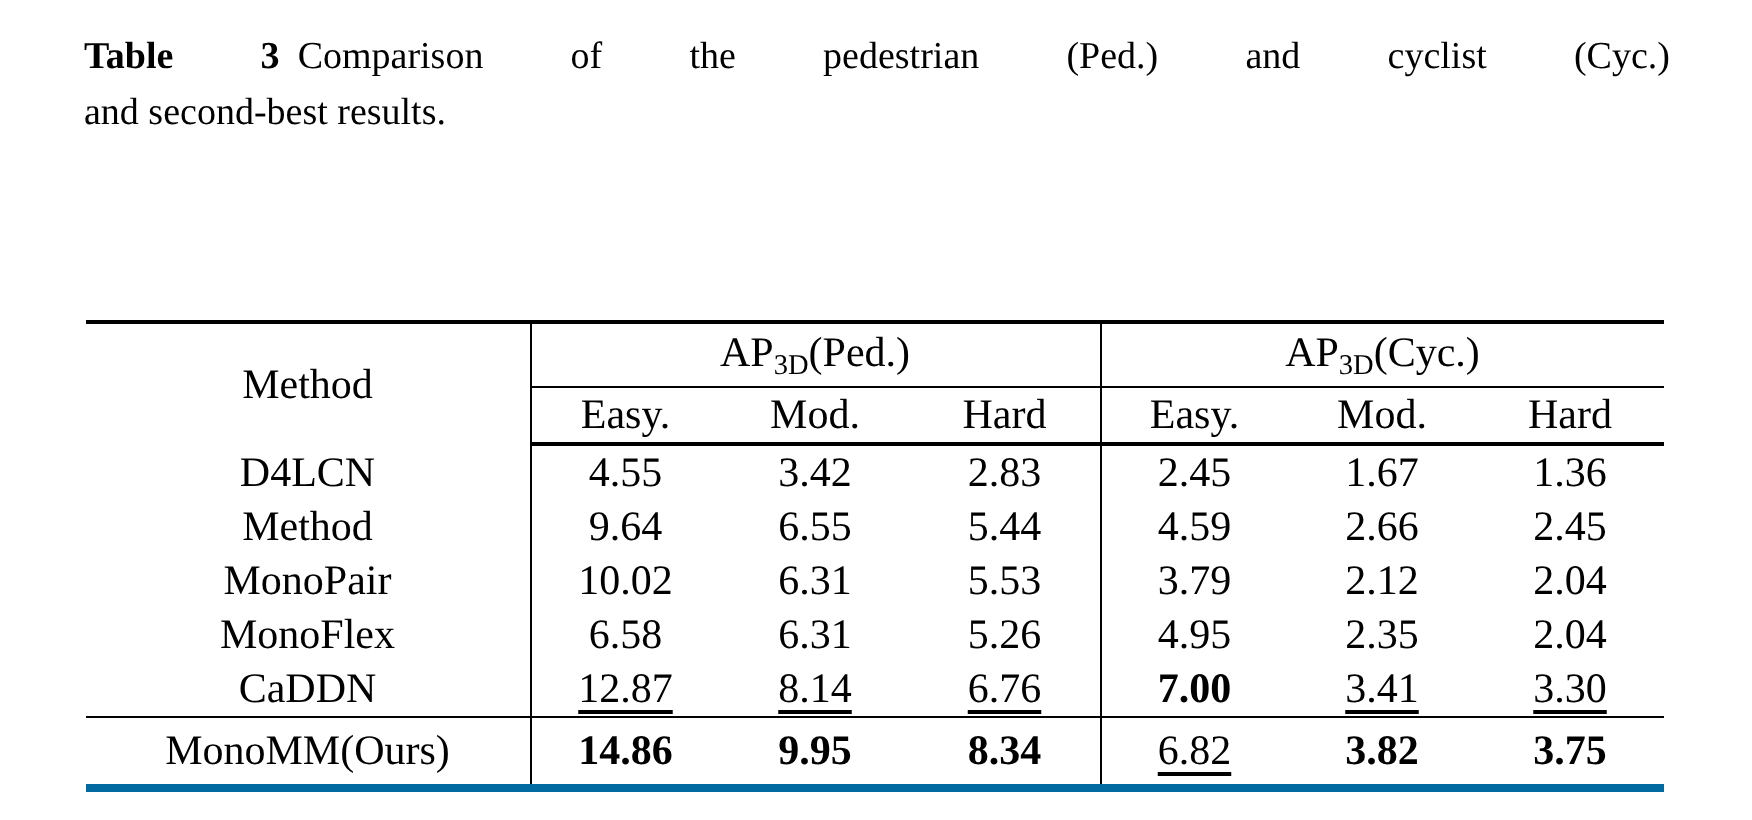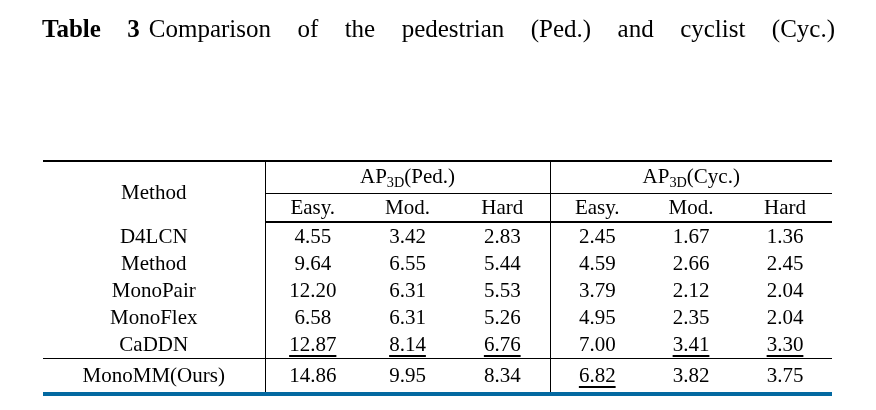--- a/index.html
+++ b/index.html
@@ -16,21 +16,21 @@
     background: #ffffff;
     overflow: hidden;
   }
 
   
   .caption {
     position: absolute;
     left: 42px;
     top: 15px;
     width: 793px;
-    font-size: 25px;
+    font-size: 19px;
     line-height: 28px;
   }
   .cap-line { white-space: nowrap; }
   .cap-line.just {
     white-space: normal;
     text-align: justify;
     -moz-text-align-last: justify;
     text-align-last: justify;
   }
   .cap-label {
@@ -60,34 +60,35 @@
   .group-h { height: 31px; border-bottom: 1.5px solid #000; }
   tr.subhead th { height: 27px; border-bottom: 2px solid #000; }
   tbody td { height: 27px; }
   tr.lastrow td { border-top: 1.5px solid #000; height: 33px; }
 
   .sub {
     font-size: 0.68em;
     vertical-align: -0.28em;
   }
 
-  td[data-style="bold"] { font-weight: normal; }
+  td[data-style="bold"] { font-weight: bold; }
   td[data-style="underline"] {
     text-decoration: underline;
     text-underline-offset: 4px;
     text-decoration-thickness: 1.5px;
   }
 </style>
 </head>
 <body>
 
 <div class="page">
 
   <div class="caption">
     <div class="cap-line just"><span class="cap-label">Table 3</span><span>Comparison of the pedestrian (Ped.) and cyclist (Cyc.)</span></div>
+    <div class="cap-line"><span>and second-best results.</span></div>
   </div>
 
   <table class="tbl">
     <colgroup>
       <col style="width:222px">
       <col style="width:95px">
         <col style="width:95px">
         <col style="width:95px">
       <col style="width:94px">
         <col style="width:94px">
@@ -122,21 +123,21 @@
         <td class="vr">Method</td>
         <td data-style="normal">9.64</td>
         <td data-style="normal">6.55</td>
         <td class="vr" data-style="normal">5.44</td>
         <td data-style="normal">4.59</td>
         <td data-style="normal">2.66</td>
         <td data-style="normal">2.45</td>
       </tr>
       <tr>
         <td class="vr">MonoPair</td>
-        <td data-style="normal">12.20</td>
+        <td data-style="normal">10.02</td>
         <td data-style="normal">6.31</td>
         <td class="vr" data-style="normal">5.53</td>
         <td data-style="normal">3.79</td>
         <td data-style="normal">2.12</td>
         <td data-style="normal">2.04</td>
       </tr>
       <tr>
         <td class="vr">MonoFlex</td>
         <td data-style="normal">6.58</td>
         <td data-style="normal">6.31</td>

